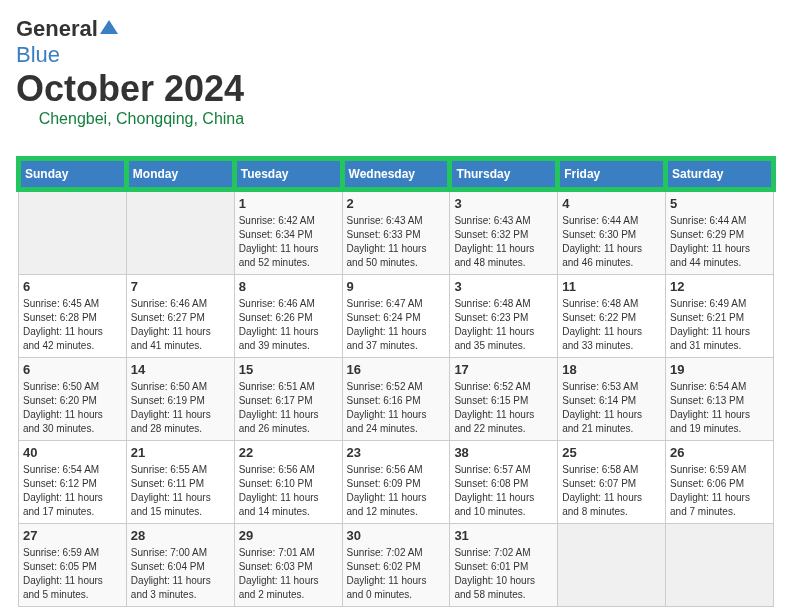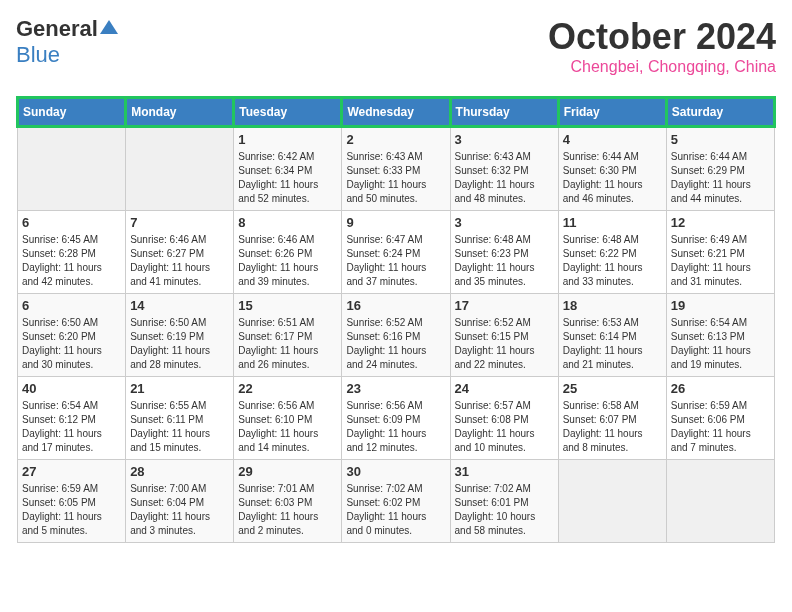--- a/index.html
+++ b/index.html
@@ -7,21 +7,22 @@
       font-family: Arial, sans-serif;
       background: #fff;
       width: 792px;
       min-height: 612px;
       padding: 16px;
     }
     .header {
       display: flex;
       justify-content: space-between;
       align-items: flex-start;
-      margin-bottom: 20px;
+      margin-bottom: 28px;
+      flex-direction: column;
     }
     .logo {
       display: flex;
       flex-direction: column;
       align-items: flex-start;
     }
     .logo-general {
       font-size: 22px;
       font-weight: bold;
       color: #333;
@@ -38,36 +39,36 @@
     .title-area {
       text-align: right;
     }
     .month-title {
       font-size: 36px;
       font-weight: 700;
       color: #333;
     }
     .location {
       font-size: 16px;
-      color: #ec4899;
+      color: #15803d;
       font-weight: normal;
     }
     table {
       width: 100%;
       border-collapse: collapse;
       font-size: 11px;
     }
     thead th {
       background-color: #3a7fc1;
       color: #fff;
       padding: 6px 4px;
       text-align: left;
       font-size: 12px;
       font-weight: bold;
-      border: 3px solid #22c55e;
+      border: 5px solid #22c55e;
     }
     tbody td {
       border: 1px solid #ccc;
       vertical-align: top;
       padding: 4px;
       height: 80px;
       width: calc(100% / 7);
     }
     .cell-date {
       font-size: 13px;
@@ -217,21 +218,21 @@
         </td>
         <td>
           <div class="cell-date">22</div>
           <div class="cell-info">Sunrise: 6:56 AM<br>Sunset: 6:10 PM<br>Daylight: 11 hours and 14 minutes.</div>
         </td>
         <td>
           <div class="cell-date">23</div>
           <div class="cell-info">Sunrise: 6:56 AM<br>Sunset: 6:09 PM<br>Daylight: 11 hours and 12 minutes.</div>
         </td>
         <td>
-          <div class="cell-date">24</div>
+          <div class="cell-date">38</div>
           <div class="cell-info">Sunrise: 6:57 AM<br>Sunset: 6:08 PM<br>Daylight: 11 hours and 10 minutes.</div>
         </td>
         <td>
           <div class="cell-date">25</div>
           <div class="cell-info">Sunrise: 6:58 AM<br>Sunset: 6:07 PM<br>Daylight: 11 hours and 8 minutes.</div>
         </td>
         <td>
           <div class="cell-date">26</div>
           <div class="cell-info">Sunrise: 6:59 AM<br>Sunset: 6:06 PM<br>Daylight: 11 hours and 7 minutes.</div>
         </td>

